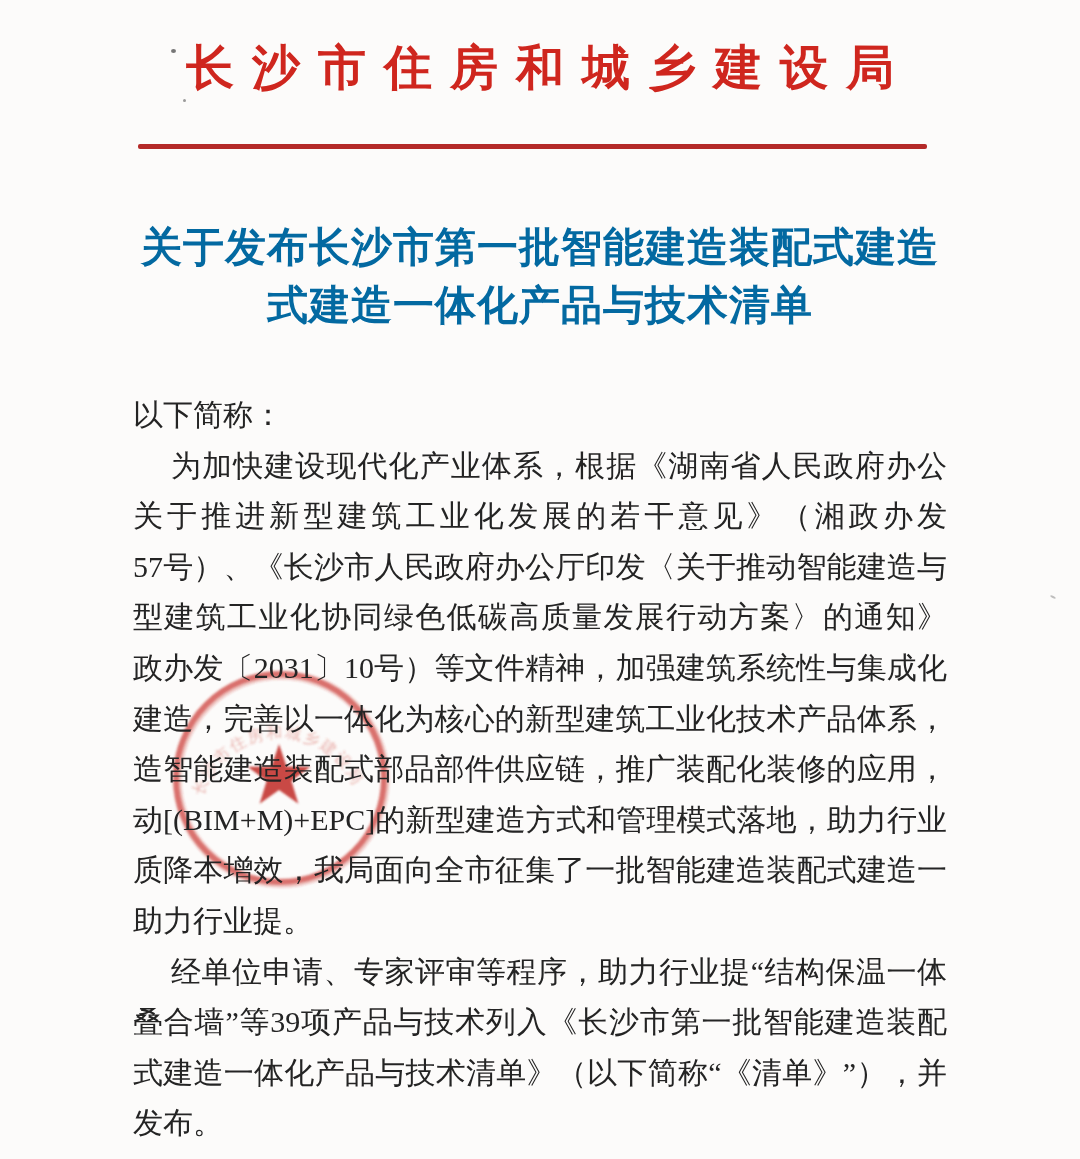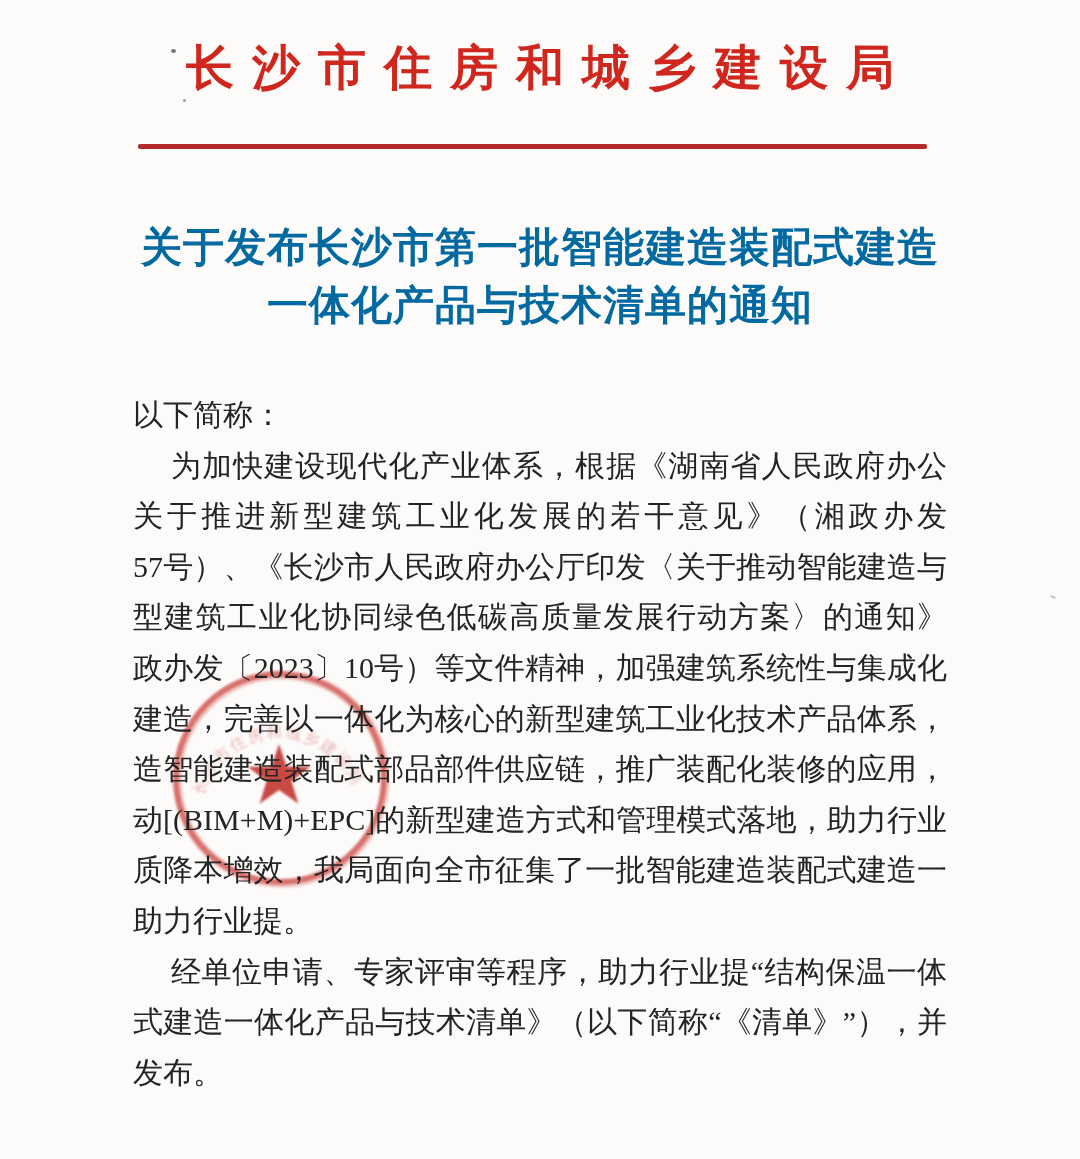--- a/index.html
+++ b/index.html
@@ -49,21 +49,21 @@
 <body>
 
 <div class="page">
 
   <div class="agency">长沙市住房和城乡建设局</div>
 
   <div class="divider"></div>
 
   <div class="title">
     <div>关于发布长沙市第一批智能建造装配式建造</div>
-    <div>一体化产品与技术清单的通知</div>
+    <div>式建造一体化产品与技术清单</div>
   </div>
 
   <svg class="seal" width="240" height="240" viewBox="0 0 240 240">
     <defs>
       <filter id="stampblur" x="-10%" y="-10%" width="120%" height="120%">
         <feGaussianBlur stdDeviation="0.8"></feGaussianBlur>
       </filter>
       <path id="arcpath" d="M 42 142 A 80 80 0 0 1 198 142" fill="none"></path>
     </defs>
     <g filter="url(#stampblur)">
@@ -75,27 +75,28 @@
       </text>
     </g>
   </svg>
 
   <div class="body">
     <div class="ln">以下简称：</div>
     <div class="ln j ind">为加快建设现代化产业体系，根据《湖南省人民政府办公厅</div>
     <div class="ln j">关于推进新型建筑工业化发展的若干意见》（湘政办发〔2023〕</div>
     <div class="ln j">57号）、《长沙市人民政府办公厅印发〈关于推动智能建造与新</div>
     <div class="ln j">型建筑工业化协同绿色低碳高质量发展行动方案〉的通知》（长</div>
-    <div class="ln j">政办发〔2023〕10号）等文件精神，加强建筑系统性与集成化</div>
+    <div class="ln j">政办发〔2031〕10号）等文件精神，加强建筑系统性与集成化</div>
     <div class="ln j">建造，完善以一体化为核心的新型建筑工业化技术产品体系，打</div>
     <div class="ln j">造智能建造装配式部品部件供应链，推广装配化装修的应用，推</div>
     <div class="ln j">动[(BIM+M)+EPC]的新型建造方式和管理模式落地，助力行业提</div>
     <div class="ln j">质降本增效，我局面向全市征集了一批智能建造装配式建造一体</div>
     <div class="ln">助力行业提。</div>
     <div class="ln j ind">经单位申请、专家评审等程序，助力行业提“结构保温一体化</div>
+    <div class="ln j">叠合墙”等39项产品与技术列入《长沙市第一批智能建造装配</div>
     <div class="ln j">式建造一体化产品与技术清单》（以下简称“《清单》”），并予以</div>
     <div class="ln">发布。</div>
   </div>
 
   <div class="speck s1"></div>
   <div class="speck s2"></div>
   <div class="speck s3"></div>
 
 </div>
 

